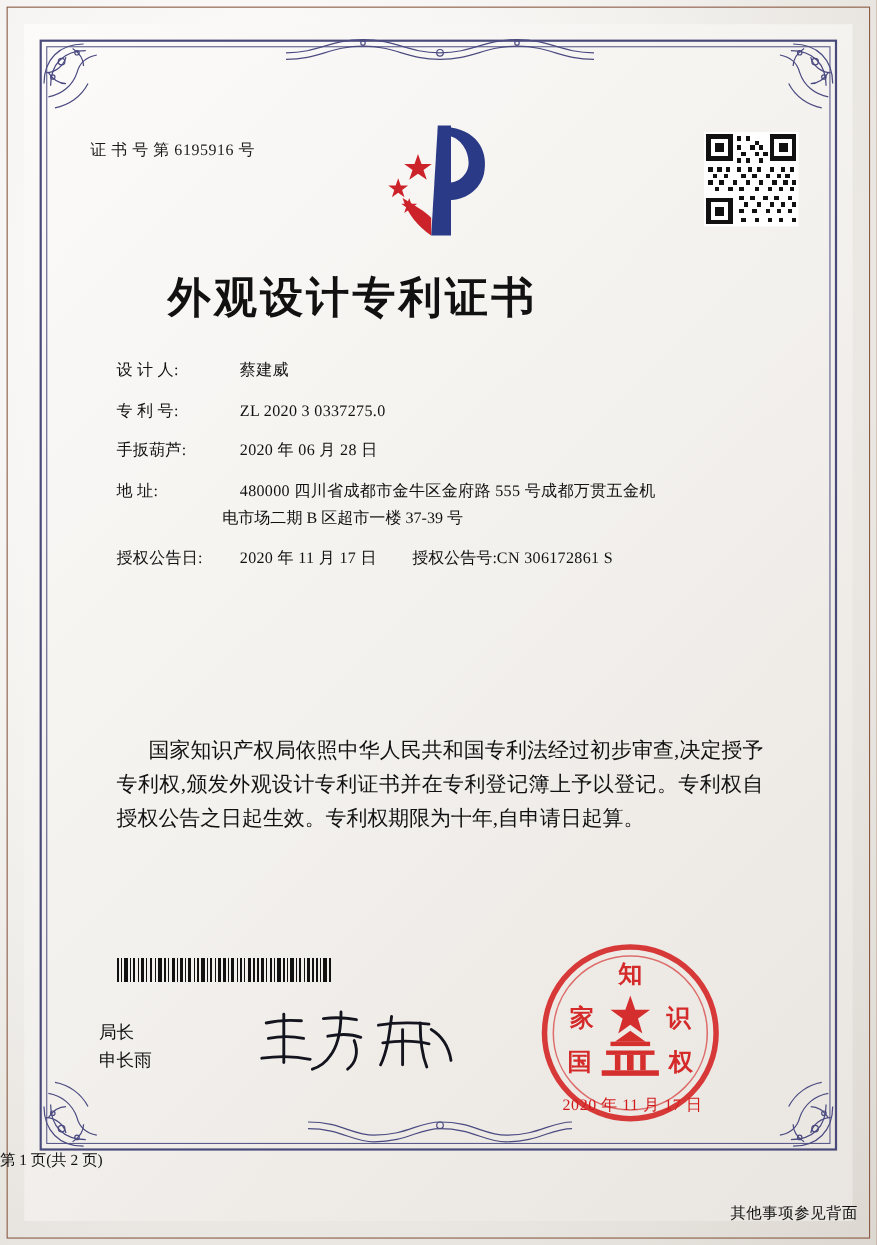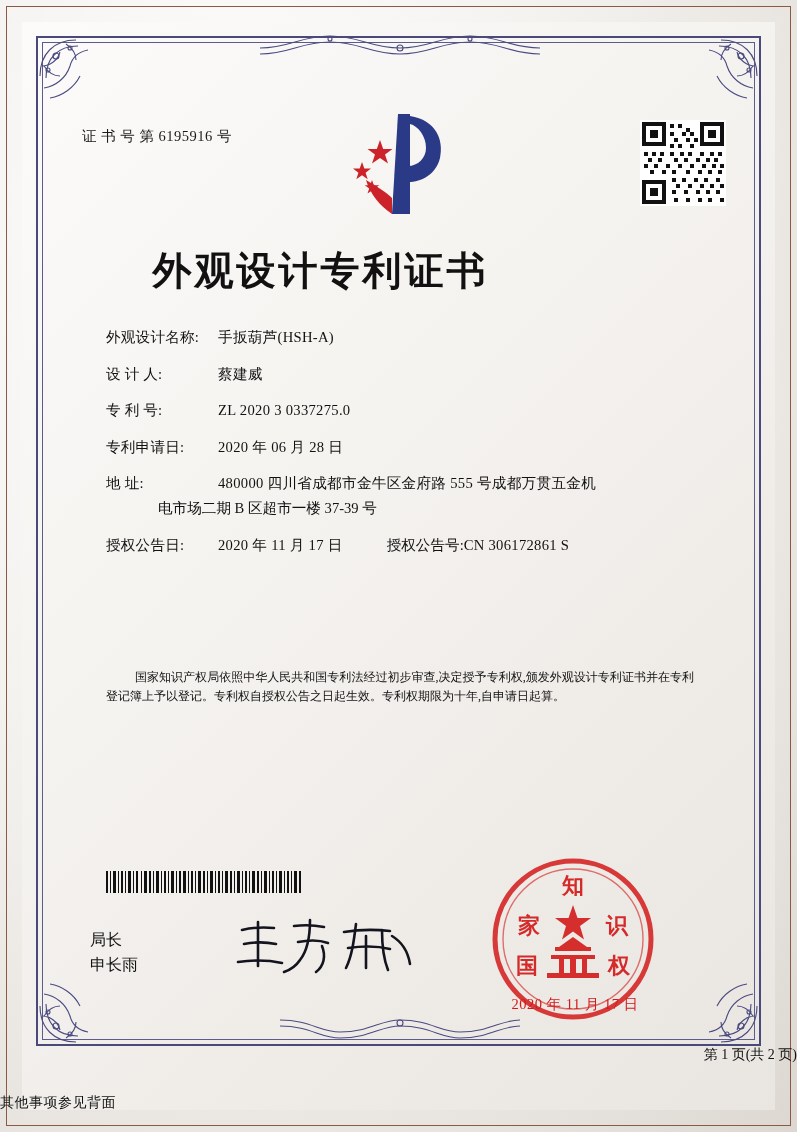--- a/index.html
+++ b/index.html
@@ -129,34 +129,34 @@
     white-space: nowrap;
   }
   .field .lbl {
     display: inline-block;
     width: 112px;
     letter-spacing: 0.2px;
   }
   .field .val { letter-spacing: 0.3px; }
   .field .val2 {
     display: block;
-    margin-left: 52px;
+    margin-left: 96px;
     margin-top: 10px;
   }
   .field .inline-lbl {
     display: inline-block;
-    margin-left: 44px;
+    margin-left: 32px;
     font-family: Liberation Serif, serif;
   }
 
   .para {
     position: absolute;
     left: 106px;
     width: 588px;
-    font-size: 12px;
+    font-size: 19px;
     line-height: 1.62;
     color: #111;
     text-align: justify;
     text-indent: 29px;
   }
   .para.p1 { top: 668px; }
   .para.p2 { top: 741px; }
 
   .barcode {
     position: absolute;
@@ -194,29 +194,29 @@
     font-size: 14.5px;
     color: #d21a1a;
     font-family: "Liberation Serif", serif;
     letter-spacing: 0.5px;
   }
 
   .page-no {
     position: absolute;
     left: 0; top: 1046px;
     width: 797px;
-    text-align: right;
+    text-align: left;
     font-size: 14px;
     color: #111;
   }
   .footer-note {
     position: absolute;
     left: 0; top: 1094px;
     width: 780px;
-    text-align: left;
+    text-align: right;
     font-size: 14px;
     color: #111;
     letter-spacing: 0.5px;
   }
 </style>
 </head>
 <body>
 
 <div class="page">
 
@@ -394,30 +394,27 @@
           <rect x="68" y="78" width="4" height="4"></rect>
           <rect x="80" y="78" width="4" height="4"></rect>
       </g>
     </svg>
   </div>
 
   <div class="title">外观设计专利证书</div>
 
   <div class="fields">
     <div class="field">
-      <span class="lbl">外观设计名称:</span><span class="val">手扳葫芦(HSH-A)</span>
-    </div>
-    <div class="field">
       <span class="lbl">设  计  人:</span><span class="val">蔡建威</span>
     </div>
     <div class="field">
       <span class="lbl">专  利  号:</span><span class="val">ZL 2020 3 0337275.0</span>
     </div>
     <div class="field">
-      <span class="lbl">专利申请日:</span><span class="val">2020 年 06 月 28 日</span>
+      <span class="lbl">手扳葫芦:</span><span class="val">2020 年 06 月 28 日</span>
     </div>
     <div class="field">
       <span class="lbl">地      址:</span><span class="val">480000  四川省成都市金牛区金府路 555 号成都万贯五金机</span>
       <span class="val2">电市场二期 B 区超市一楼 37-39 号</span>
     </div>
     <div class="field">
       <span class="lbl">授权公告日:</span><span class="val">2020 年 11 月 17 日</span><span class="inline-lbl">授权公告号:</span><span class="val">CN 306172861 S</span>
     </div>
   </div>
 

